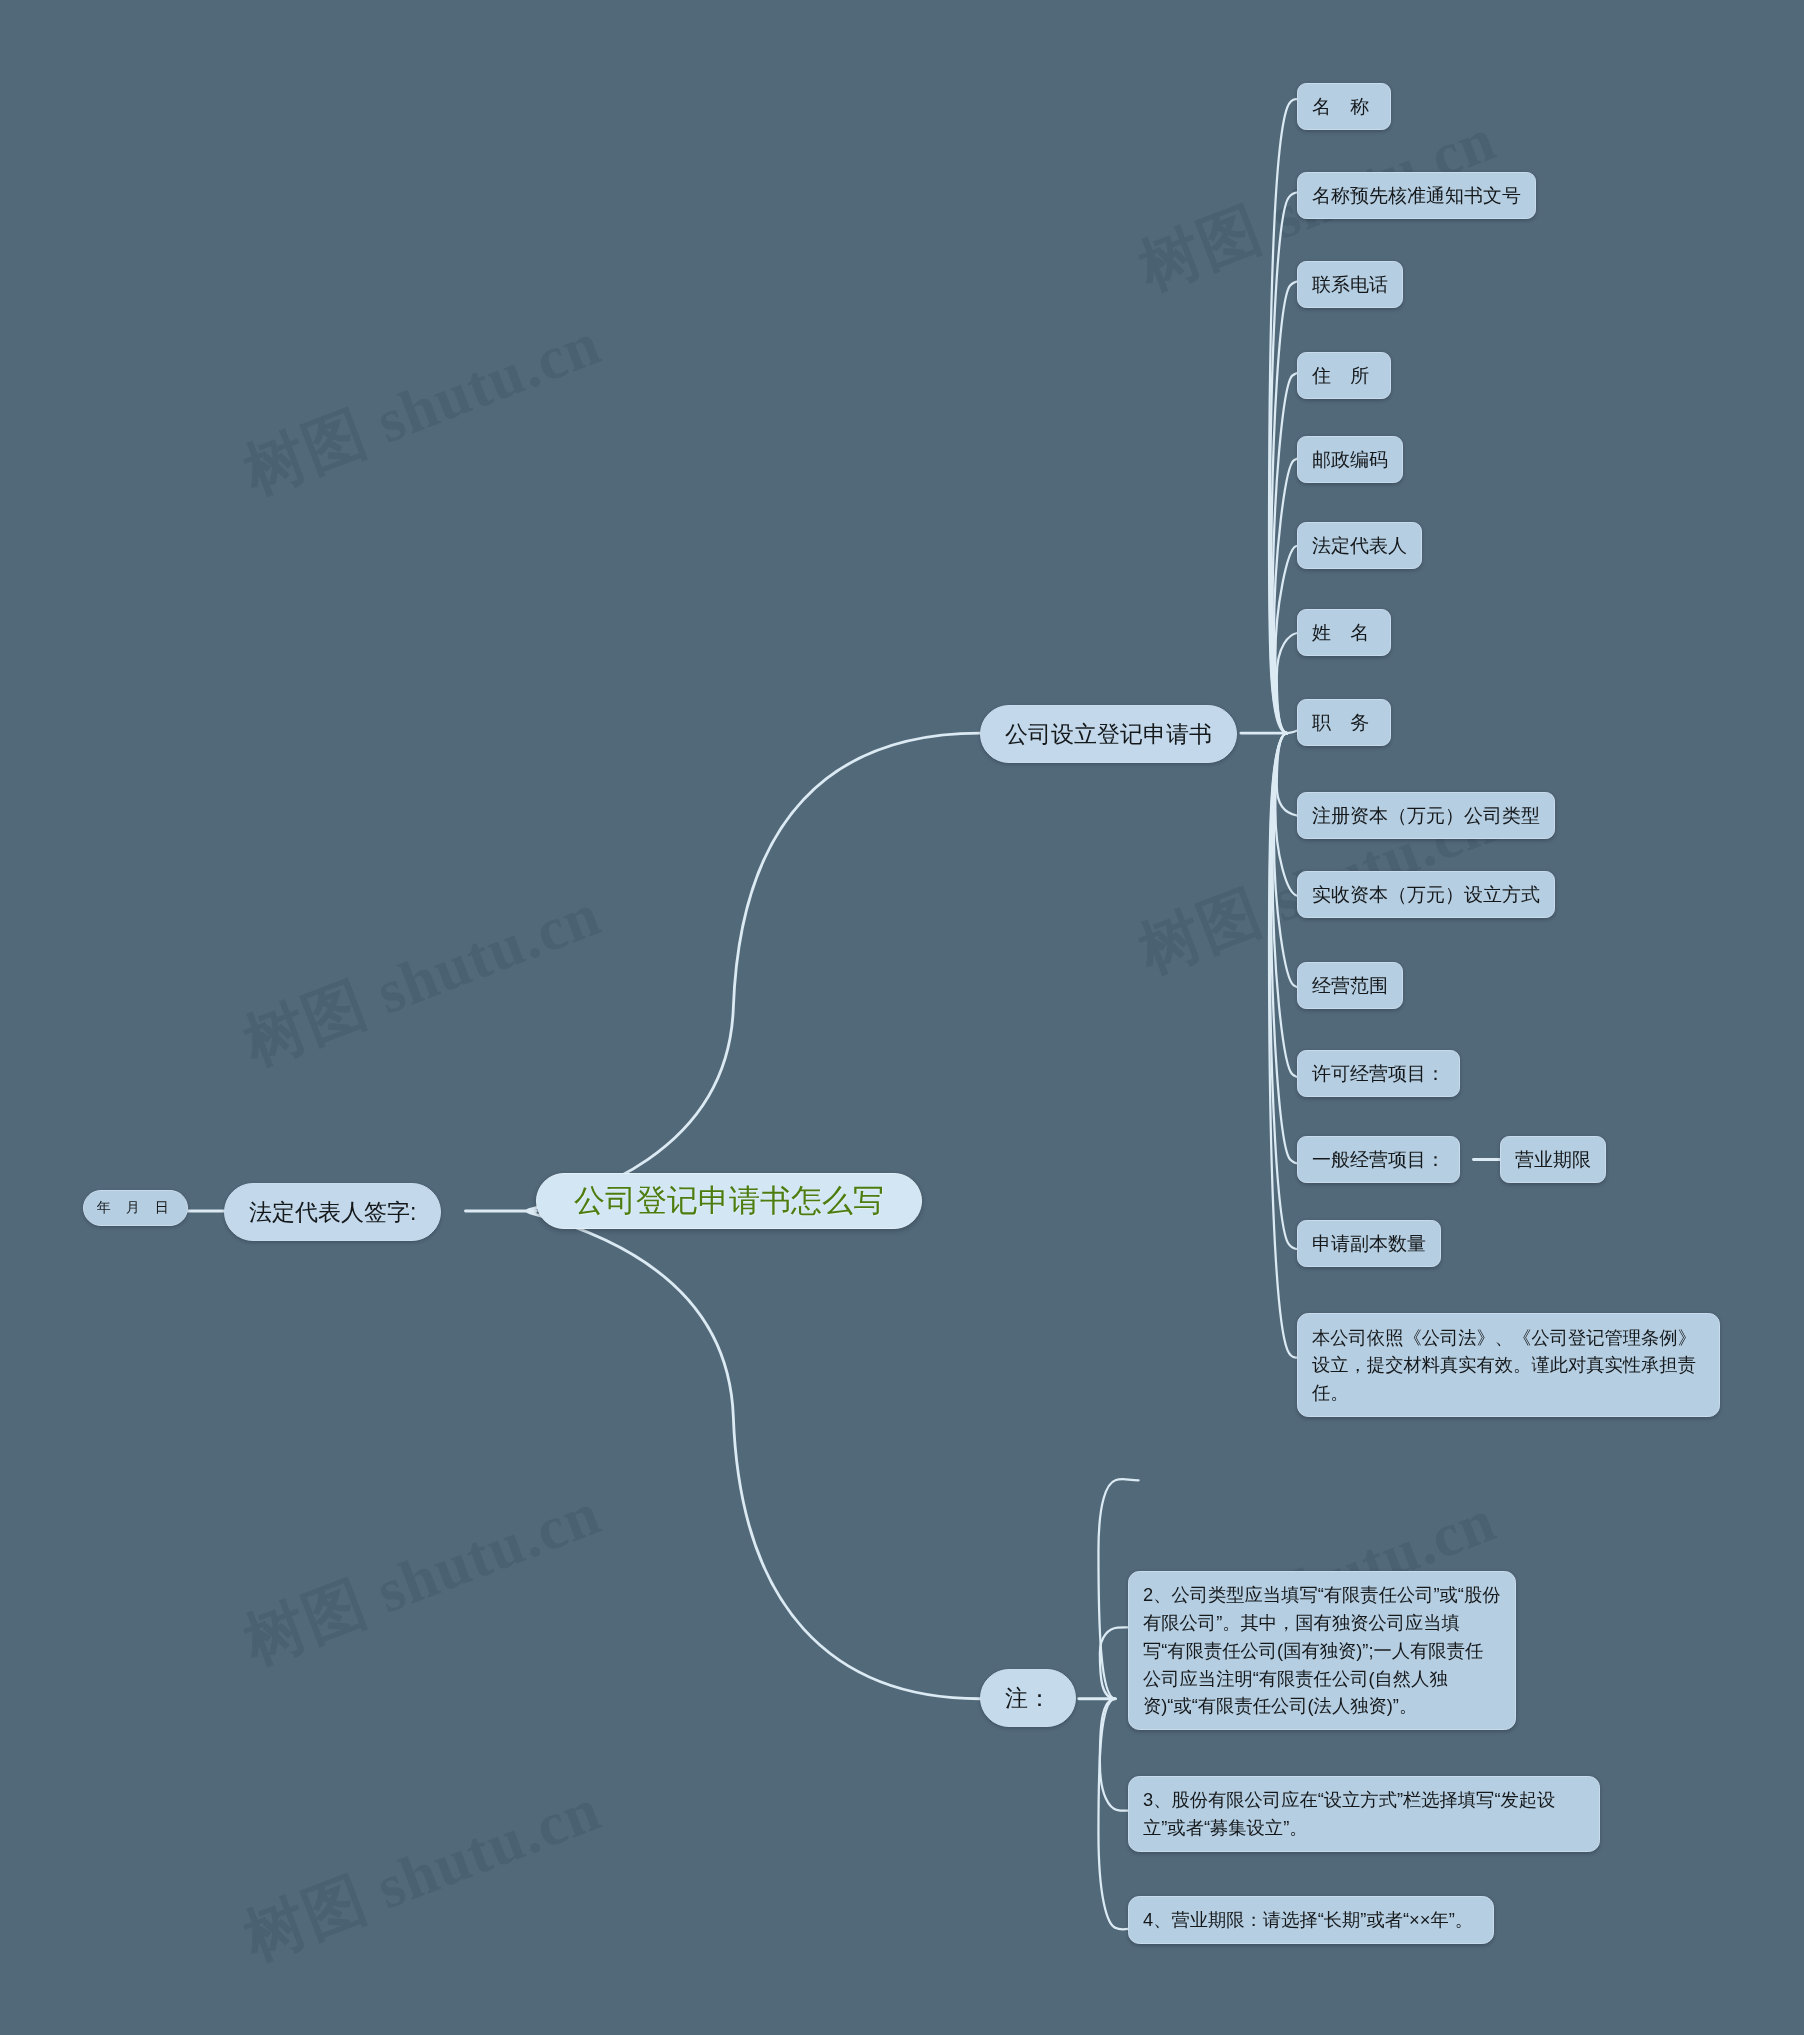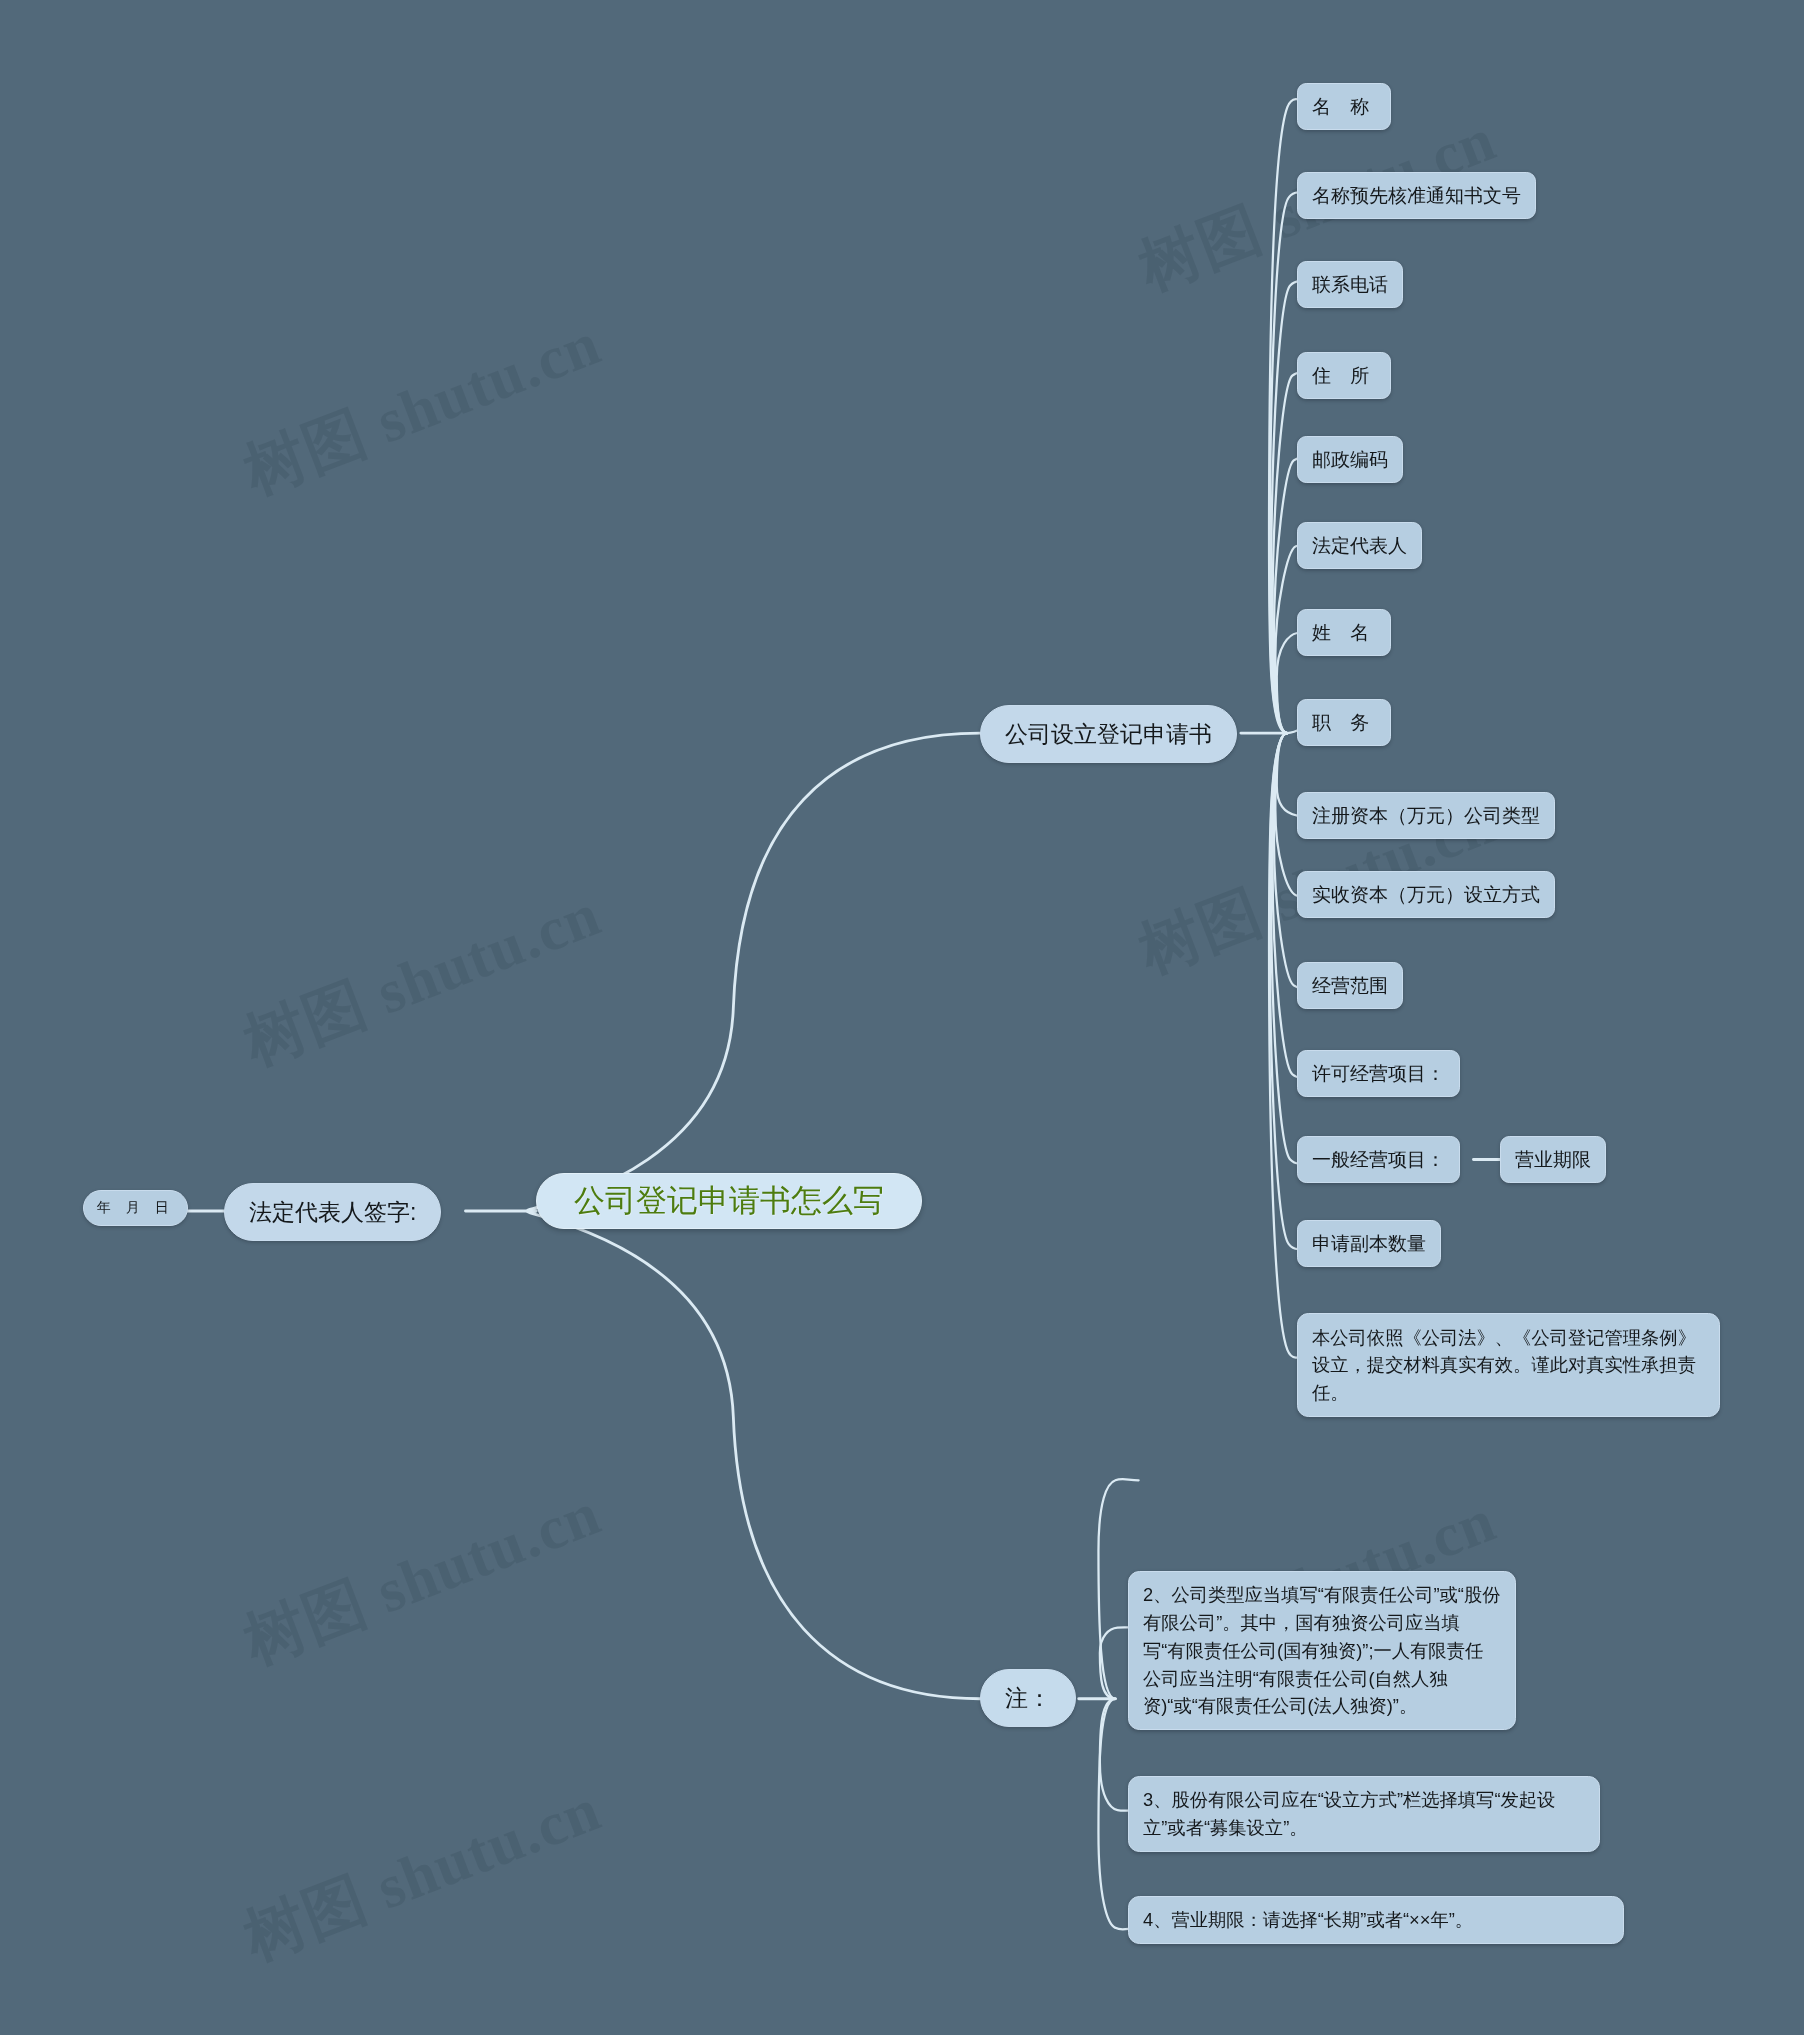--- a/index.html
+++ b/index.html
@@ -222,18 +222,18 @@
   <div class="node pill note-pill" style="left:980px;top:1669px;">
     <span>注：</span>
   </div>
 
   <div class="node note" style="left:1128px;top:1571px;width:388px;">
     <span>2、公司类型应当填写“有限责任公司”或“股份有限公司”。其中，国有独资公司应当填写“有限责任公司(国有独资)”;一人有限责任公司应当注明“有限责任公司(自然人独资)“或“有限责任公司(法人独资)”。</span>
   </div>
   <div class="node note" style="left:1128px;top:1776px;width:472px;">
     <span>3、股份有限公司应在“设立方式”栏选择填写“发起设立”或者“募集设立”。</span>
   </div>
-  <div class="node note" style="left:1128px;top:1896px;width:496px;">
+  <div class="node note" style="left:1128px;top:1896px;width:366px;">
     <span>4、营业期限：请选择“长期”或者“××年”。</span>
   </div>
 
 </div>
 
 
 </body></html>

